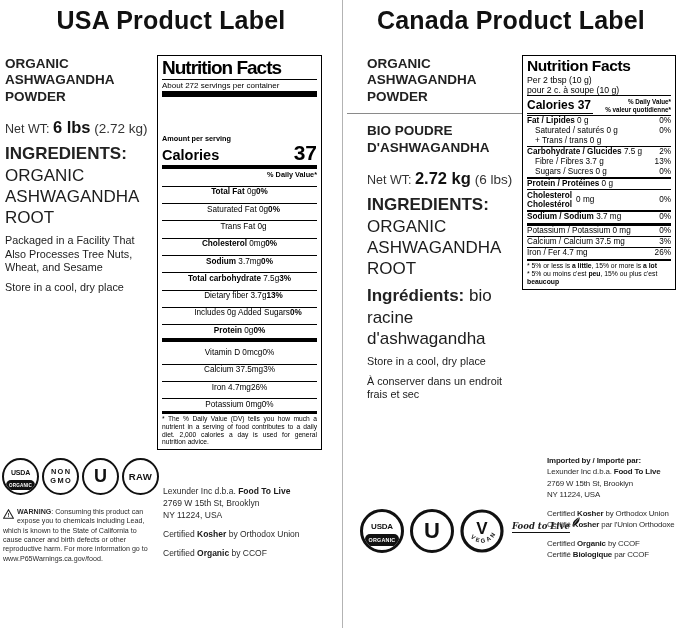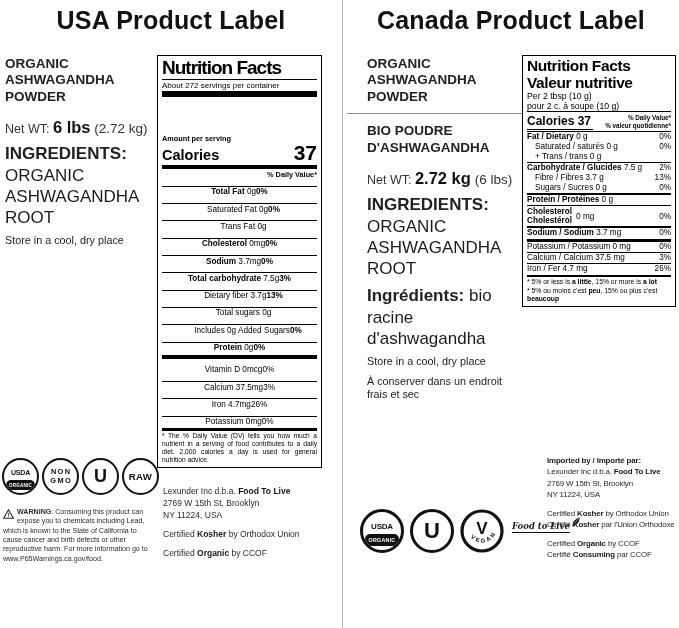--- a/index.html
+++ b/index.html
@@ -108,20 +108,21 @@
 
 <div class="page">
 
   <div class="col col-usa">
     <div class="label-title">USA Product Label</div>
 
     <div class="left-block">
       <div class="prod-name">ORGANIC ASHWAGANDHA POWDER</div>
       <div class="netwt"><span>Net WT: </span><b>6 lbs</b><span class="suffix"> (2.72 kg)</span></div>
       <div class="ingr"><b>INGREDIENTS:</b><span> ORGANIC ASHWAGANDHA ROOT</span></div>
+      <div class="smalltxt">Packaged in a Facility That Also Processes Tree Nuts, Wheat, and Sesame</div>
       <div class="smalltxt">Store in a cool, dry place</div>
     </div>
 
     <div class="nf">
       <div class="nf-title">Nutrition Facts</div>
       <div class="nf-servings">About 272 servings per container</div>
       <div class="bar6"></div>
       <div class="nf-amount">Amount per serving</div>
       <div class="nf-cals">
           <b class="cl">Calories</b>
@@ -150,24 +151,20 @@
           <span class="nm"><b>Sodium</b><span> 3.7mg</span></span>
           <span class="dvb">0%</span>
         </div>
       <div class="row">
           <span class="nm"><b>Total carbohydrate</b><span> 7.5g</span></span>
           <span class="dvb">3%</span>
         </div>
       <div class="row ind1">
           <span class="nm"><span>Dietary fiber 3.7g</span></span>
           <span class="dvb">13%</span>
-        </div>
-      <div class="row ind1">
-          <span class="nm"><span>Total sugars 0g</span></span>
-          <span class="dvb"></span>
         </div>
       <div class="row ind2">
           <span class="nm"><span>Includes 0g Added Sugars</span></span>
           <span class="dvb">0%</span>
         </div>
       <div class="row">
           <span class="nm"><b>Protein</b><span> 0g</span></span>
           <span class="dvb">0%</span>
         </div>
 
@@ -233,29 +230,28 @@
       <div class="prod-name">BIO POUDRE D'ASHWAGANDHA</div>
       <div class="netwt"><span>Net WT: </span><b>2.72 kg</b><span class="suffix"> (6 lbs)</span></div>
       <div class="ingr"><b>INGREDIENTS:</b><span> ORGANIC ASHWAGANDHA ROOT</span></div>
       <div class="ingr"><b>Ingrédients:</b><span> bio racine d'ashwagandha</span></div>
       <div class="smalltxt">Store in a cool, dry place</div>
       <div class="smalltxt">À conserver dans un endroit frais et sec</div>
     </div>
 
     <div class="nfca">
       <div class="nfca-title">Nutrition Facts</div>
-      <div class="nfca-title">Valeur nutritive</div>
       <div class="nfca-per">Per 2 tbsp (10 g)</div>
       <div class="nfca-per">pour 2 c. à soupe (10 g)</div>
       <div class="nfca-calrow">
         <span class="nfca-cal">Calories 37</span>
         <span class="nfca-dvh"><span>% Daily Value*</span><br><span>% valeur quotidienne*</span></span>
       </div>
       <div class="rowc sep1">
-          <span class="nm"><b>Fat / Dietary</b><span> 0 g</span></span>
+          <span class="nm"><b>Fat / Lipides</b><span> 0 g</span></span>
           <span>0%</span>
         </div>
       <div class="rowc ind1">
           <span class="nm"><span>Saturated / saturés 0 g</span></span>
           <span>0%</span>
         </div>
       <div class="rowc ind1">
           <span class="nm"><span>+ Trans / trans 0 g</span></span>
           <span></span>
         </div>
@@ -326,17 +322,17 @@
     </div>
 
     <div class="company">
       <div><b>Imported by / Importé par:</b></div>
       <div><span>Lexunder Inc d.b.a. </span><b>Food To Live</b></div>
       <div>2769 W 15th St, Brooklyn</div>
       <div>NY 11224, USA</div>
       <div class="c-gap"><span>Certified </span><b>Kosher</b><span> by Orthodox Union</span></div>
       <div><span>Certifié </span><b>Kosher</b><span> par l'Union Orthodoxe</span></div>
       <div class="c-gap"><span>Certified </span><b>Organic</b><span> by CCOF</span></div>
-      <div><span>Certifié </span><b>Consuming</b><span> par CCOF</span></div>
+      <div><span>Certifié </span><b>Biologique</b><span> par CCOF</span></div>
     </div>
   </div>
 
 </div>
 
 </body></html>

